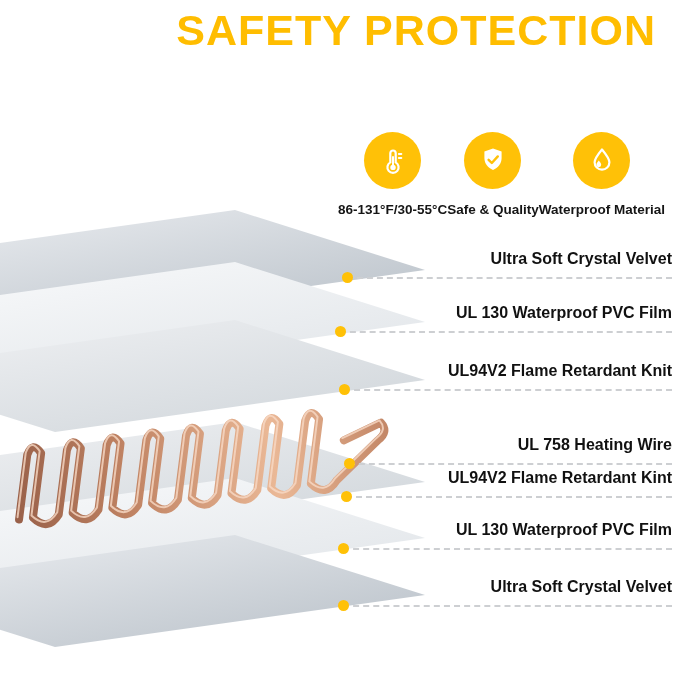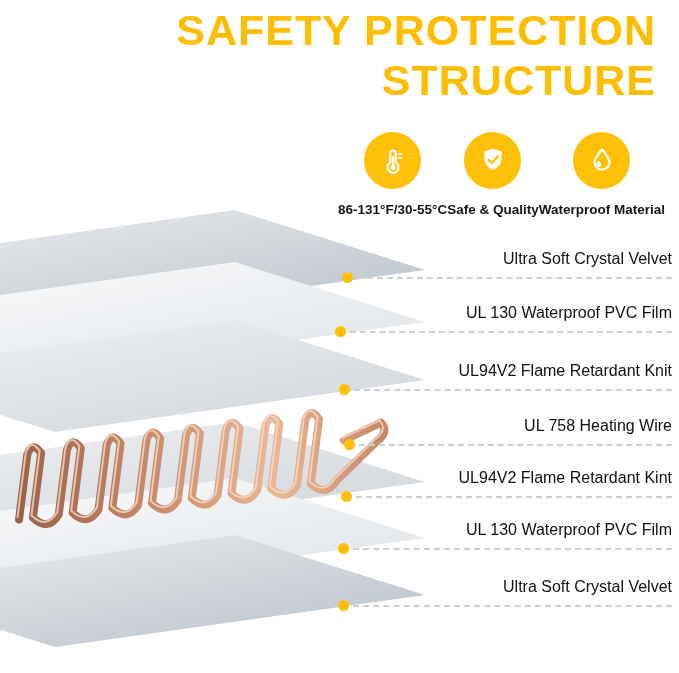--- a/index.html
+++ b/index.html
@@ -15,21 +15,21 @@
 
   .features{position:absolute;top:132px;right:14px;display:flex;align-items:flex-start;z-index:2;}
   .feature{display:flex;flex-direction:column;align-items:center;gap:13px;}
   .badge{width:57px;height:57px;border-radius:50%;background:var(--accent,#FFC107);
          display:flex;align-items:center;justify-content:center;}
   .badge svg{width:32px;height:32px;display:block;}
   .feature-label{font-size:13.5px;font-weight:bold;color:#151515;white-space:nowrap;}
   .check{stroke:var(--accent,#FFC107);}
 
   .callout{position:absolute;left:0;right:7px;z-index:2;height:36px;}
-  .callout-label{text-align:right;font-size:16px;font-weight:normal;color:#111;line-height:20px;white-space:nowrap;padding-left:21px;}
+  .callout-label{text-align:right;font-size:16px;font-weight:bold;color:#111;line-height:20px;white-space:nowrap;padding-left:21px;}
   .callout-line{position:absolute;left:var(--dx);right:0;top:28px;border-top:2px dashed #cdcfd2;}
   .callout-dot{position:absolute;left:calc(var(--dx) - 5px);top:23px;width:11px;height:11px;
                border-radius:50%;background:var(--accent,#FFC107);}
 </style>
 </head>
 <body>
 
 <div class="canvas">
 
   <svg class="diagram-svg" width="679" height="673" viewBox="0 0 679 673">
@@ -78,21 +78,20 @@
            L 190 434 Q 197 420 204 434 L 188 497 Q 201 513 214 497
            L 230 434 Q 237 420 244 434 L 228 497 Q 241 513 254 497
            L 270 434 Q 277 420 284 434 L 268 497 Q 281 513 294 497
            L 310 434 Q 317 420 324 434 L 308 497 Q 321 513 334 497
            L 380 462 Q 392 455 385 445 L 346 458" fill="none" stroke="#f7d9c6" stroke-width="2" stroke-linecap="round" stroke-linejoin="round" transform="translate(-1.2,-2.4)" opacity="0.8"></path>
     </g>
   </svg>
 
   <div class="title">
     <div>SAFETY PROTECTION</div>
-    <div>STRUCTURE</div>
   </div>
 
   <div class="features">
 
     <div class="feature">
       <div class="badge">
         <svg viewBox="0 0 32 32">
           <path d="M16 5.5c1.5 0 2.7 1.2 2.7 2.7v9.2a5.6 5.6 0 1 1-5.4 0V8.2c0-1.5 1.2-2.7 2.7-2.7z" fill="none" stroke="#fff" stroke-width="2.2"></path>
           <circle cx="16" cy="22.4" r="2.7" fill="#fff"></circle>
           <line x1="16" y1="21.5" x2="16" y2="12" stroke="#fff" stroke-width="2" stroke-linecap="round"></line>
@@ -136,21 +135,21 @@
     <div class="callout-line"></div>
     <div class="callout-dot"></div>
   </div>
 
   <div class="callout" style="top:361px; --dx:344px;">
     <div class="callout-label">UL94V2 Flame Retardant Knit</div>
     <div class="callout-line"></div>
     <div class="callout-dot"></div>
   </div>
 
-  <div class="callout" style="top:416px; --dx:349px;">
+  <div class="callout" style="top:435px; --dx:349px;">
     <div class="callout-label">UL 758 Heating Wire</div>
     <div class="callout-line"></div>
     <div class="callout-dot"></div>
   </div>
 
   <div class="callout" style="top:468px; --dx:346px;">
     <div class="callout-label">UL94V2 Flame Retardant Kint</div>
     <div class="callout-line"></div>
     <div class="callout-dot"></div>
   </div>

